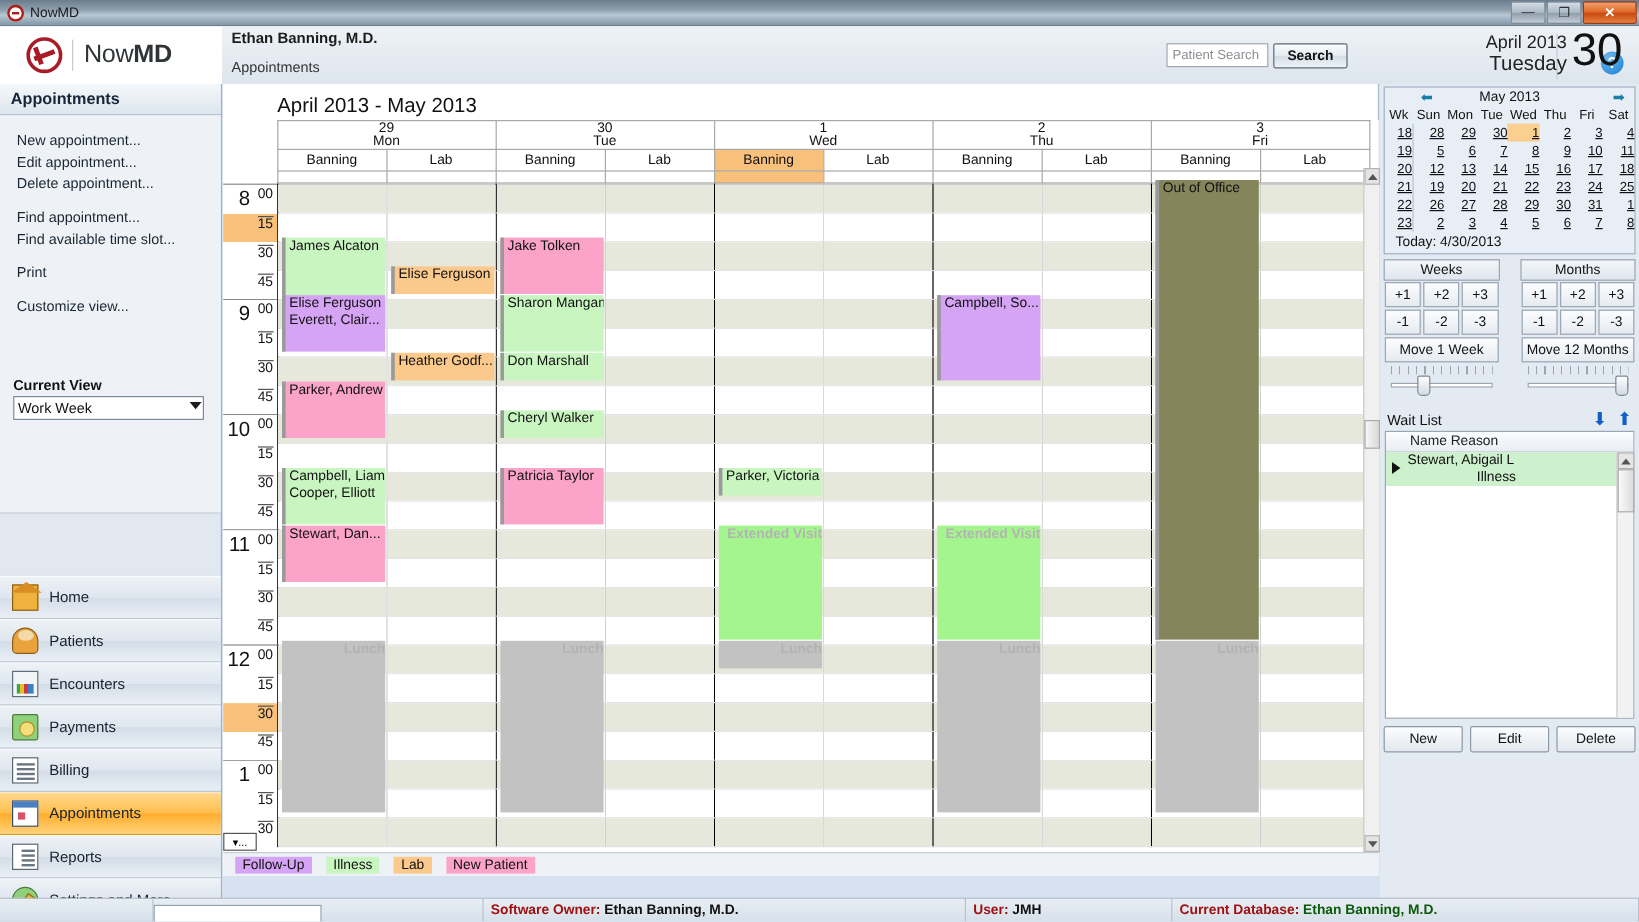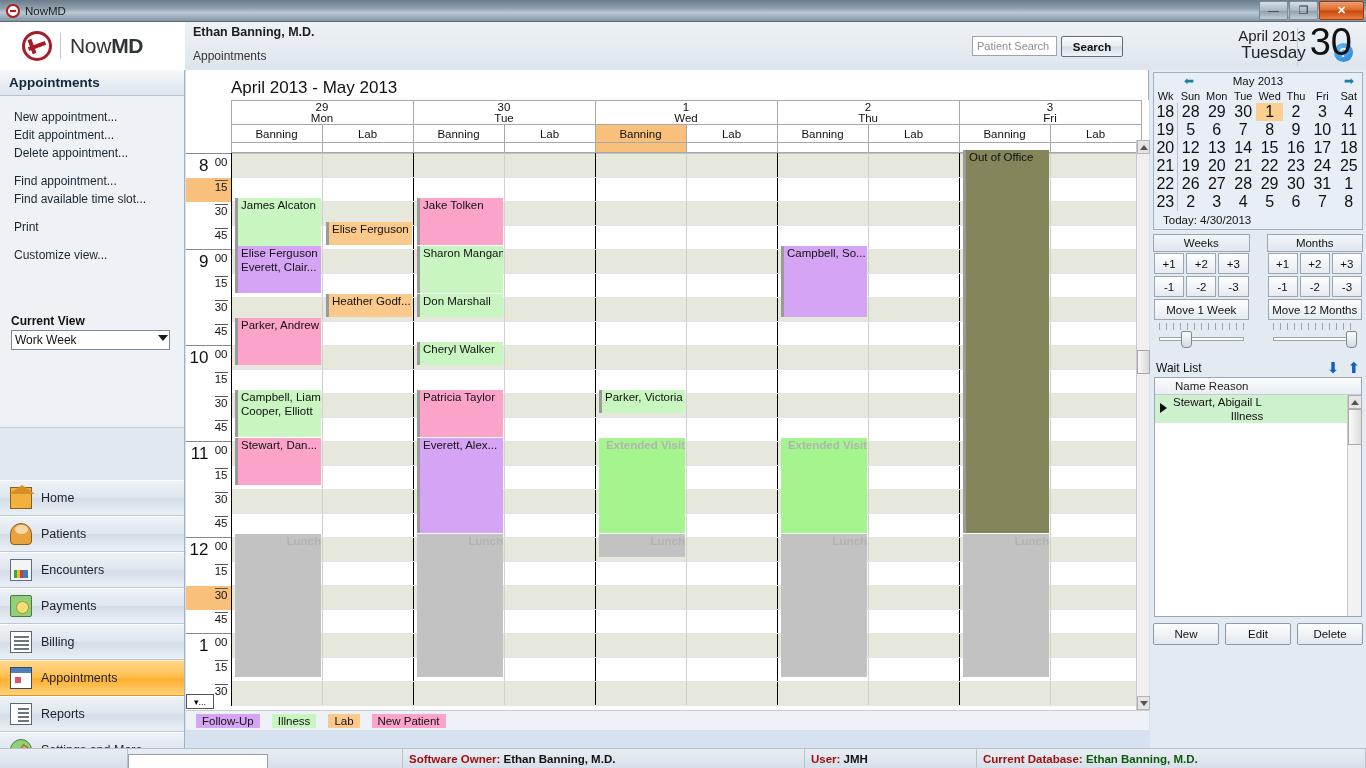--- a/index.html
+++ b/index.html
@@ -293,21 +293,21 @@
     height: 15px; position: relative; display:flex; align-items:center; justify-content:center;
     font-size: 11.5px; color: #111;
   }
   .mc-prev, .mc-next { position: absolute; top: 1px; font-size: 12px; color: #1a7fa8; cursor:pointer; }
   .mc-prev { left: 30px; } .mc-next { right: 8px; }
   table.mc { border-collapse: collapse; width: 208px; }
   table.mc th {
     font-size: 11px; font-weight: normal; color: #111; height: 15px; text-align: center;
   }
   table.mc td {
-    font-size: 16px; color: #111; height: 15px; text-align: center; width: 25px;
+    font-size: 11px; color: #111; height: 15px; text-align: right; width: 25px; text-decoration: underline;
   }
   table.mc td.wk { color: #111; border-right: 1px solid #b8c4d0; width: 22px; }
   td.dim { color: #aab0b8; }
   td.today { background: #fbcf8f; }
   .mc-footer { font-size: 11.5px; color: #111; padding: 3px 0 3px 9px; }
 
   .navbox { margin: 4px 3px 0 3px; display: flex; gap: 17px; }
   .navhalf { width: 104px; }
   .nb-hdr {
     height: 18px; border: 1px solid #9aa6b2; background: linear-gradient(180deg,#f3f6f9,#dfe6ee);
@@ -949,21 +949,20 @@
         <div class="appt" style="background: rgb(251, 201, 139); left: 140px; width: 86px; right: auto; top: 194px; height: 23px;">Heather Godf...</div>
         <div class="appt" style="background: rgb(251, 163, 200); left: 49px; width: 86px; right: auto; top: 218px; height: 47px;">Parker, Andrew</div>
         <div class="appt" style="background: rgb(200, 245, 192); left: 49px; width: 86px; right: auto; top: 290px; height: 47px;">Campbell, Liam<div>Cooper, Elliott</div></div>
         <div class="appt" style="background: rgb(251, 163, 200); left: 49px; width: 86px; right: auto; top: 338px; height: 47px;">Stewart, Dan...</div>
         <div class="appt block" style="background: rgb(194, 194, 194); left: 49px; width: 86px; right: auto; top: 434px; height: 143px; border-left: none;">Lunch</div>
         <div class="appt" style="background: rgb(251, 163, 200); left: 231px; width: 86px; right: auto; top: 98px; height: 47px;">Jake Tolken</div>
         <div class="appt" style="background: rgb(200, 245, 192); left: 231px; width: 86px; right: auto; top: 146px; height: 47px;">Sharon Mangam</div>
         <div class="appt" style="background: rgb(200, 245, 192); left: 231px; width: 86px; right: auto; top: 194px; height: 23px;">Don Marshall</div>
         <div class="appt" style="background: rgb(200, 245, 192); left: 231px; width: 86px; right: auto; top: 242px; height: 23px;">Cheryl Walker</div>
         <div class="appt" style="background: rgb(251, 163, 200); left: 231px; width: 86px; right: auto; top: 290px; height: 47px;">Patricia Taylor</div>
-        <div class="appt" style="background: rgb(214, 164, 245); left: 231px; width: 86px; right: auto; top: 338px; height: 95px;">Everett, Alex...</div>
         <div class="appt block" style="background: rgb(194, 194, 194); left: 231px; width: 86px; right: auto; top: 434px; height: 143px; border-left: none;">Lunch</div>
         <div class="appt" style="background: rgb(200, 245, 192); left: 413px; width: 86px; right: auto; top: 290px; height: 23px;">Parker, Victoria</div>
         <div class="appt block" style="background: rgb(165, 245, 143); left: 413px; width: 86px; right: auto; top: 338px; height: 95px; border-left: none;">Extended Visit</div>
         <div class="appt block" style="background: rgb(194, 194, 194); left: 413px; width: 86px; right: auto; top: 434px; height: 23px; border-left: none;">Lunch</div>
         <div class="appt" style="background: rgb(214, 164, 245); left: 595px; width: 86px; right: auto; top: 146px; height: 71px;">Campbell, So...</div>
         <div class="appt block" style="background: rgb(165, 245, 143); left: 595px; width: 86px; right: auto; top: 338px; height: 95px; border-left: none;">Extended Visit</div>
         <div class="appt block" style="background: rgb(194, 194, 194); left: 595px; width: 86px; right: auto; top: 434px; height: 143px; border-left: none;">Lunch</div>
         <div class="appt" style="background: rgb(133, 133, 92); left: 777px; width: 86px; right: auto; top: 50px; height: 383px;">Out of Office</div>
         <div class="appt block" style="background: rgb(194, 194, 194); left: 777px; width: 86px; right: auto; top: 434px; height: 143px; border-left: none;">Lunch</div>
       </div>

